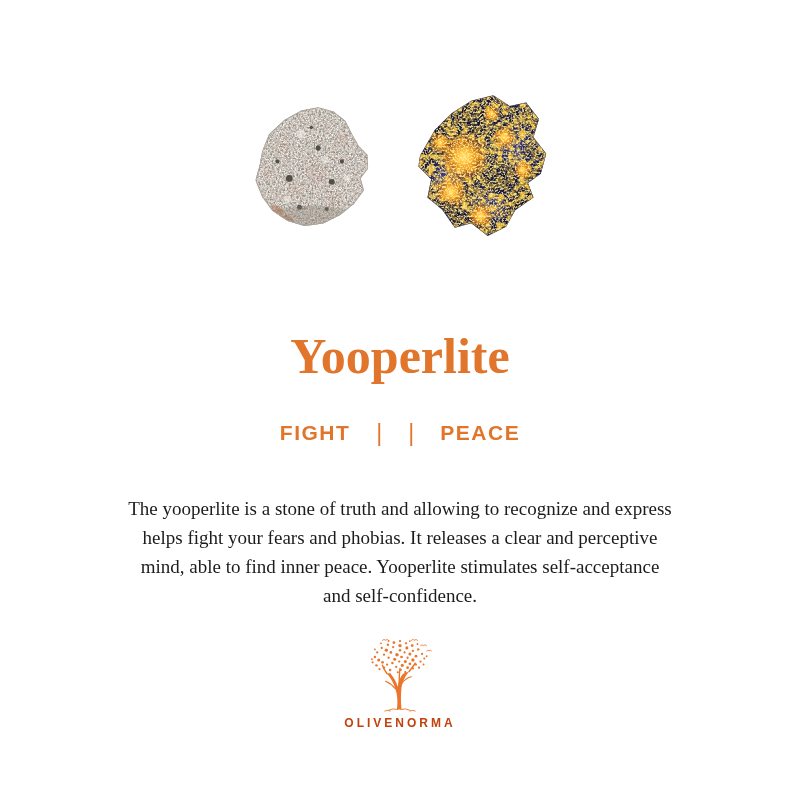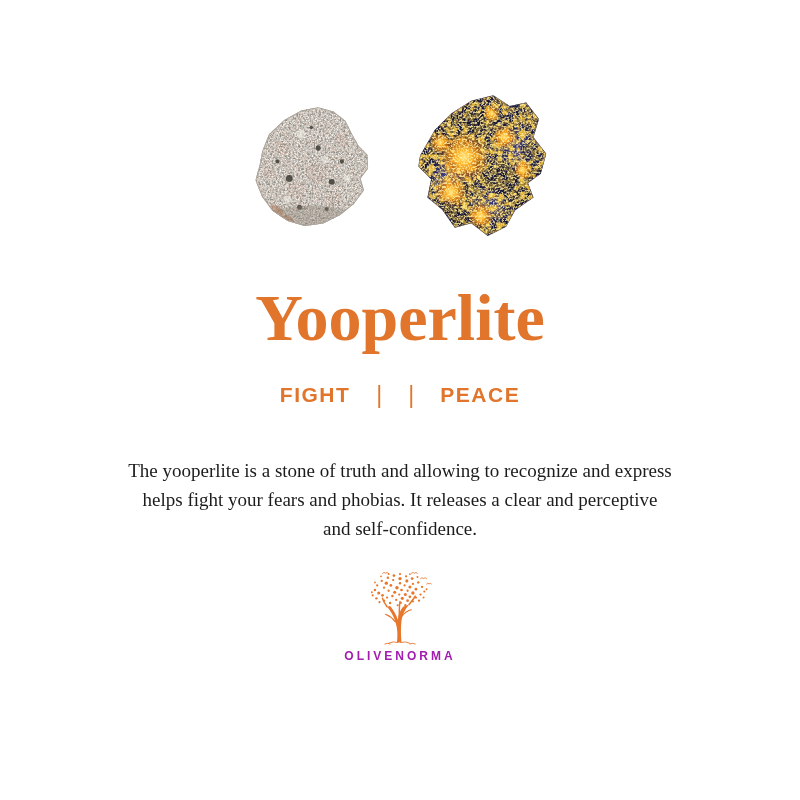--- a/index.html
+++ b/index.html
@@ -24,24 +24,24 @@
     justify-content: center;
     align-items: flex-start;
     gap: 24px;
     height: 164px;
   }
   .stone-left  { width: 136px; height: 140px; margin-top: 13px; }
   .stone-right { width: 160px; height: 164px; }
 
   
   .title {
-    margin: 38px 0 0 0;
+    margin: 76px 0 0 0;
     font-family: "Liberation Serif", serif;
     font-weight: 700;
-    font-size: 66px;
+    font-size: 50px;
     line-height: 64px;
     color: #E0752B;
     letter-spacing: 0px;
   }
 
   
   .traits {
     margin-top: 32px;
     display: flex;
     justify-content: center;
@@ -80,21 +80,21 @@
     flex-direction: column;
     align-items: center;
   }
   .brand .tree { width: 88px; height: 76px; }
   .brand-name {
     margin-top: 2px;
     font-family: "Liberation Sans", sans-serif;
     font-weight: 700;
     font-size: 12px;
     letter-spacing: 3px;
-    color: #a21caf;
+    color: #c2410c;
   }
 </style>
 </head>
 <body>
 
 <div class="poster">
 
   <div class="stones-row">
 
     <svg class="stone stone-left" viewBox="0 0 160 165" aria-hidden="true">
@@ -234,20 +234,21 @@
   <div class="traits">
     <span class="trait">FIGHT</span>
     <span class="pipe">|</span>
     <span class="pipe">|</span>
     <span class="trait">PEACE</span>
   </div>
 
   <div class="description">
     <div class="line">The yooperlite is a stone of truth and allowing to recognize and express</div>
     <div class="line">helps fight your fears and phobias. It releases a clear and perceptive</div>
+    <div class="line">mind, able to find inner peace. Yooperlite stimulates self-acceptance</div>
     <div class="line">and self-confidence.</div>
   </div>
 
   <div class="brand">
     <svg class="tree" viewBox="0 0 90 100" aria-hidden="true">
       <g fill="#E8772B">
 
         <circle cx="45" cy="4" r="1.5"></circle>
           <circle cx="37" cy="6" r="1.8"></circle>
           <circle cx="53" cy="7" r="1.5"></circle>

